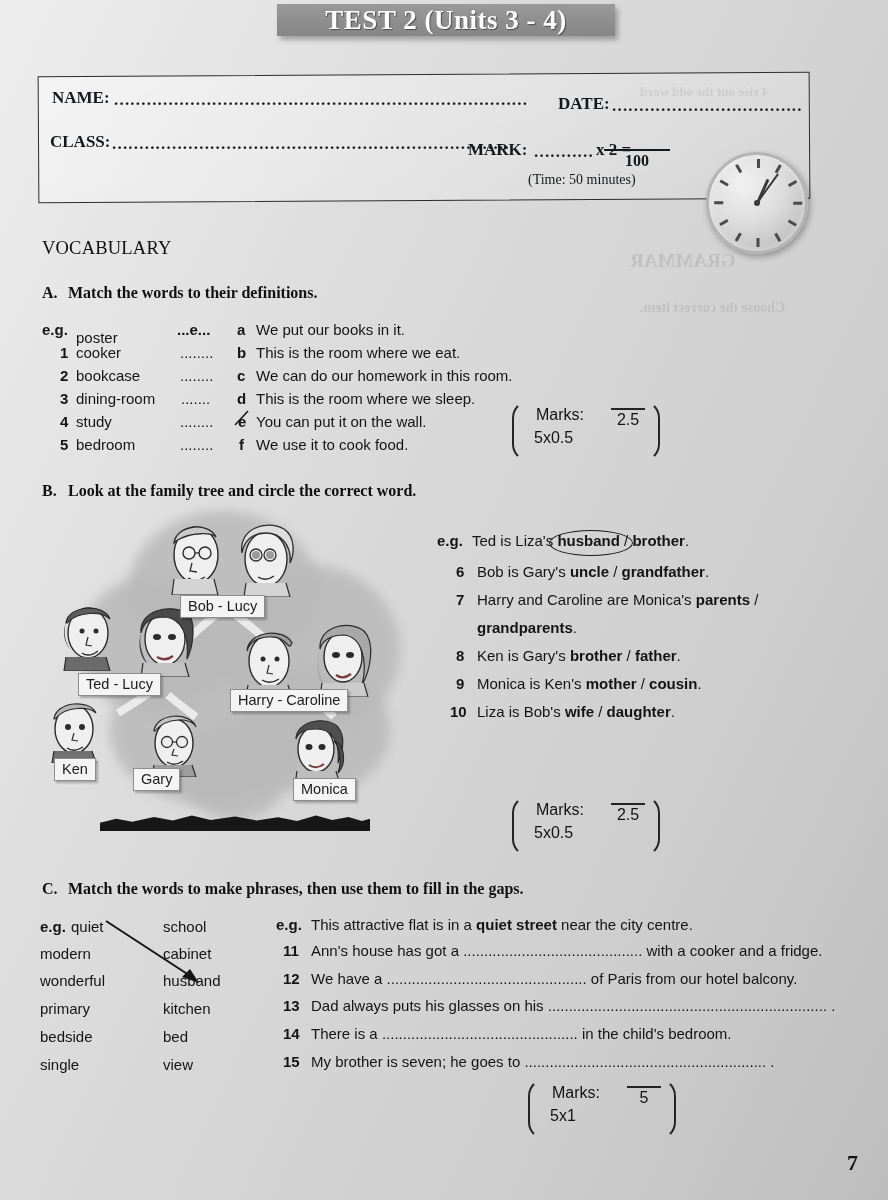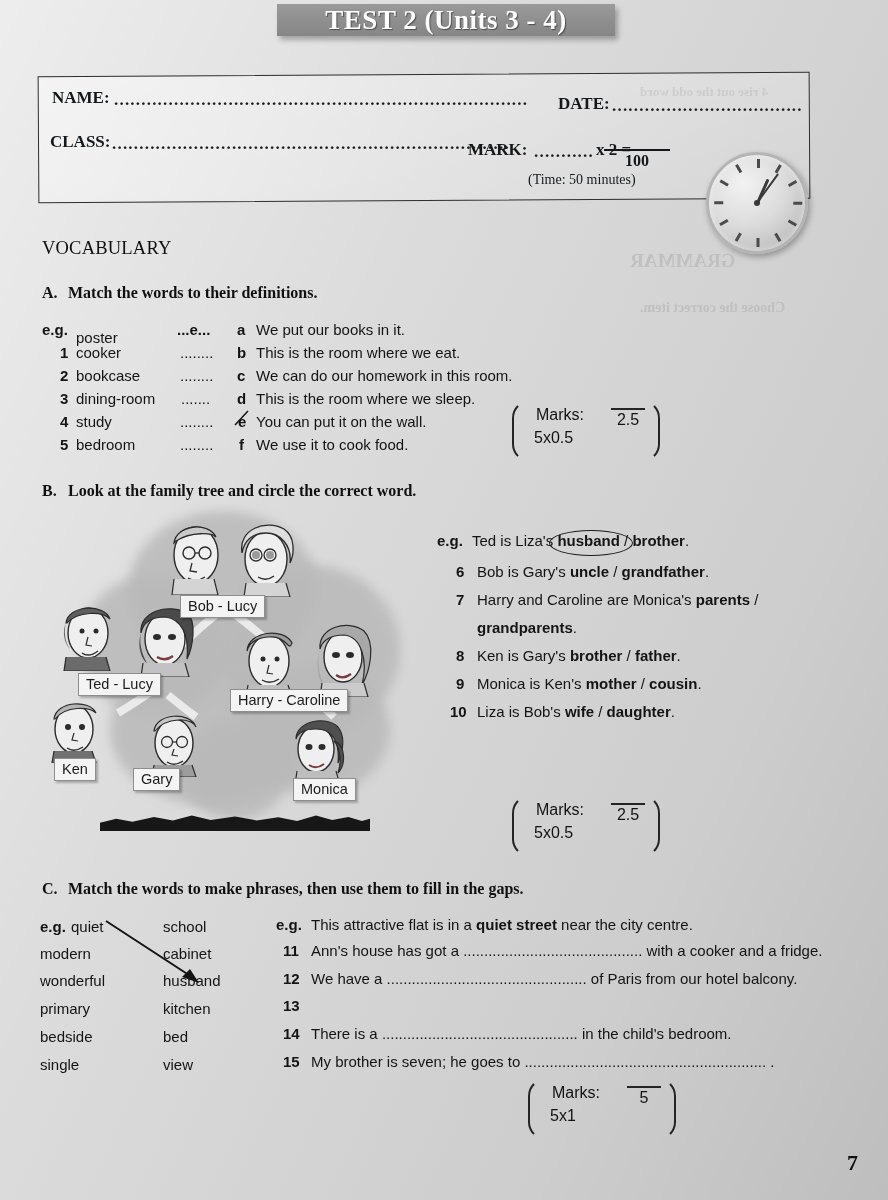--- a/index.html
+++ b/index.html
@@ -473,20 +473,23 @@
   <div class="body-txt" style="left:311px;top:942px;">
     <span>Ann's house has got a </span><span>...........................................</span><span> with a cooker and a fridge.</span>
   </div>
 
   <div class="body-txt num" style="left:283px;top:970px;">12</div>
   <div class="body-txt" style="left:311px;top:970px;">
     <span>We have a </span><span>................................................</span><span> of Paris from our hotel balcony.</span>
   </div>
 
   <div class="body-txt num" style="left:283px;top:997px;">13</div>
+  <div class="body-txt" style="left:311px;top:997px;">
+    <span>Dad always puts his glasses on his </span><span>...................................................................</span><span> .</span>
+  </div>
 
   <div class="body-txt num" style="left:283px;top:1025px;">14</div>
   <div class="body-txt" style="left:311px;top:1025px;">
     <span>There is a </span><span>...............................................</span><span> in the child's bedroom.</span>
   </div>
 
   <div class="body-txt num" style="left:283px;top:1053px;">15</div>
   <div class="body-txt" style="left:311px;top:1053px;">
     <span>My brother is seven; he goes to </span><span>..........................................................</span><span> .</span>
   </div>

